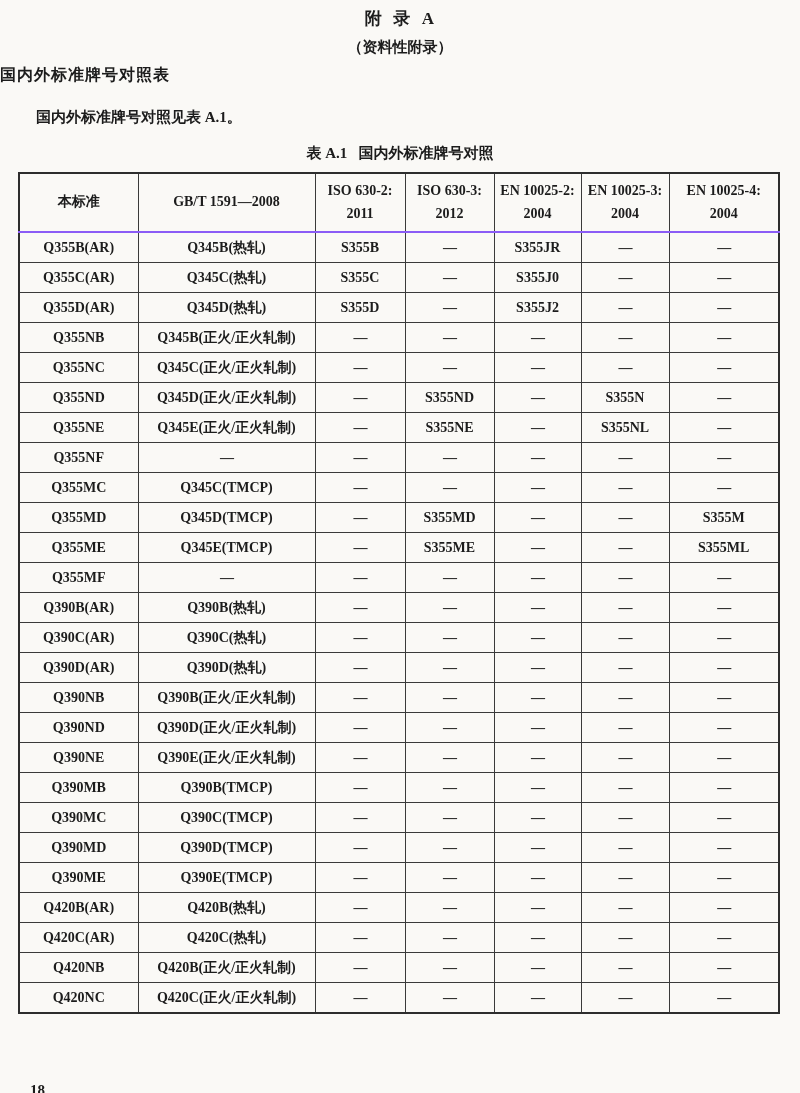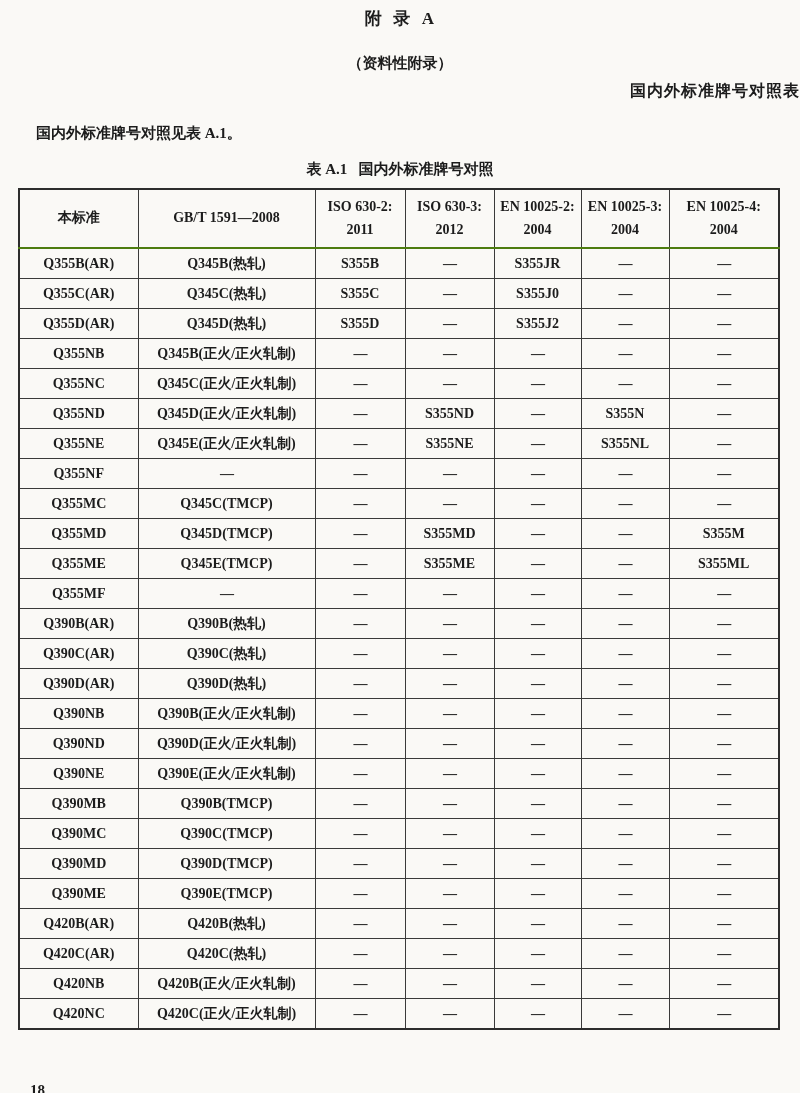--- a/index.html
+++ b/index.html
@@ -21,28 +21,28 @@
   }
   .appendix-title {
     margin-top: 7px;
     text-align: center;
     font-size: 17px;
     font-weight: bold;
     white-space: pre;
     letter-spacing: 1px;
   }
   .appendix-subtitle {
-    margin-top: 24px;
+    margin-top: 8px;
     text-align: center;
     font-size: 15px;
     font-weight: bold;
   }
   .appendix-heading {
     margin-top: 8px;
-    text-align: right;
+    text-align: left;
     font-size: 16px;
     font-weight: bold;
     letter-spacing: 1px;
   }
   .intro {
     margin: 22px 0 0 0;
     padding-left: 6px;
     text-indent: 2em;
     font-size: 15px;
     font-weight: 600;
@@ -68,21 +68,21 @@
   table.cmp col.c5 { width: 87px; }
   table.cmp col.c6 { width: 88px; }
   table.cmp col.c7 { width: 110px; }
   table.cmp th, table.cmp td {
     border: 1px solid #3a3a3a;
     text-align: center;
     vertical-align: middle;
     overflow: hidden;
   }
   table.cmp thead tr {
-    border-bottom: 2px solid #4d7c0f;
+    border-bottom: 2px solid #8b5cf6;
   }
   table.cmp th {
     height: 57px;
     font-size: 14px;
     font-weight: bold;
     line-height: 1.6;
     padding: 0 2px;
   }
   table.cmp td {
     height: 29px;

